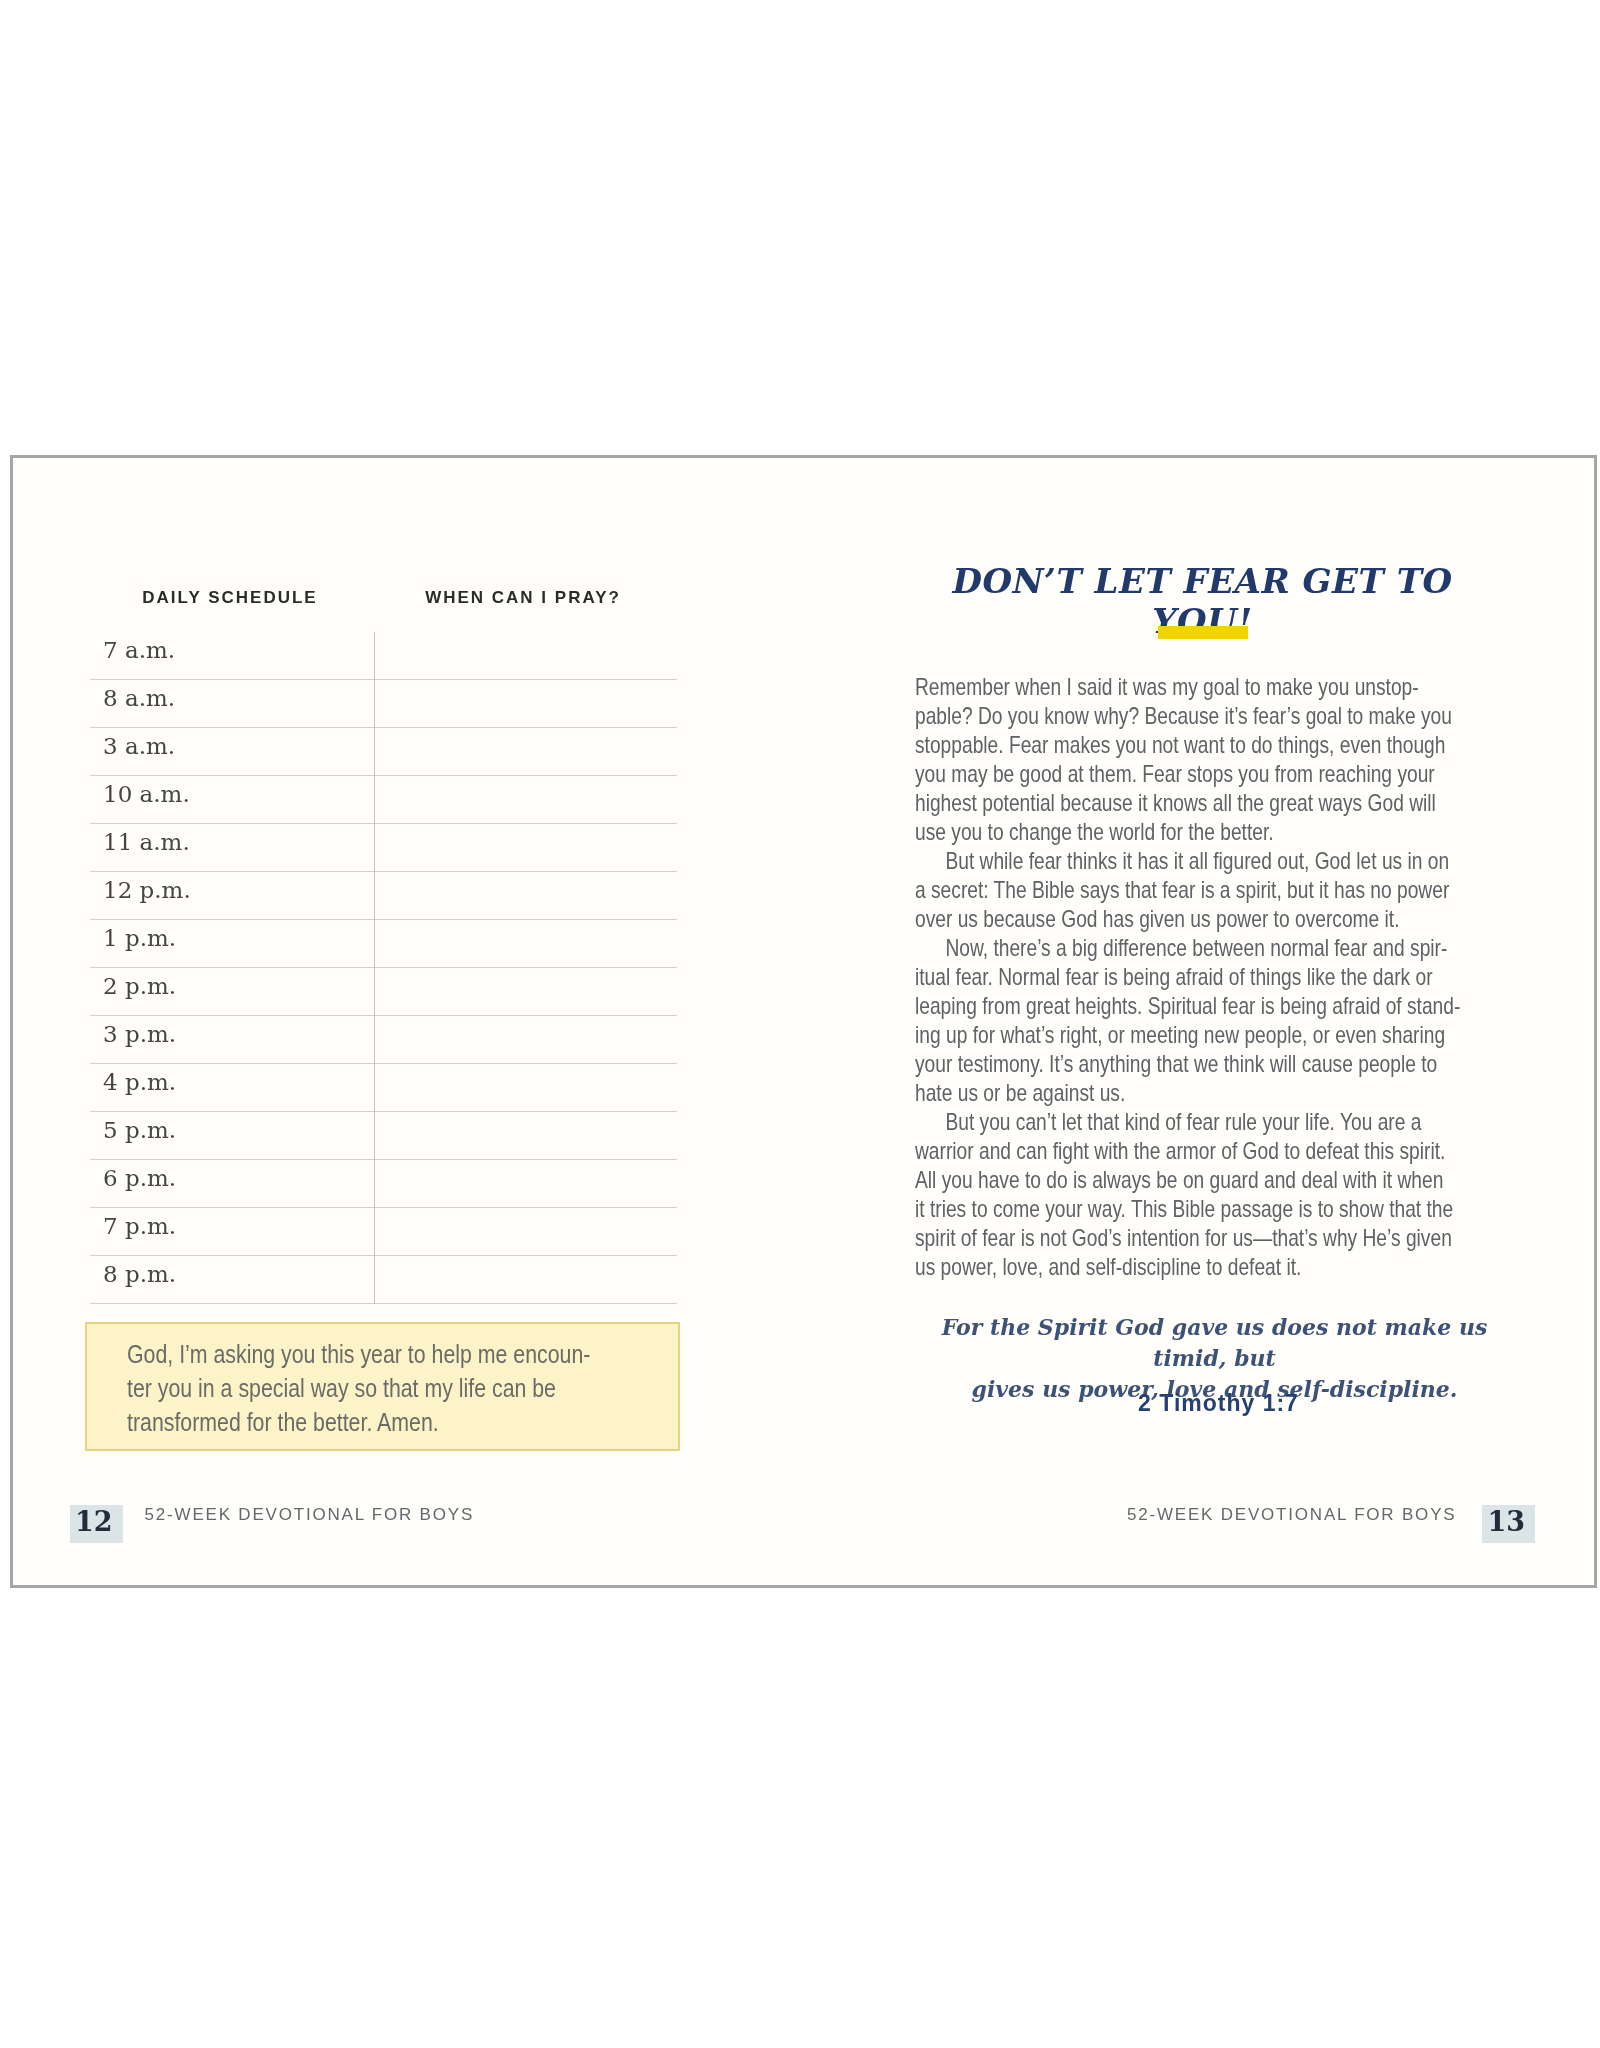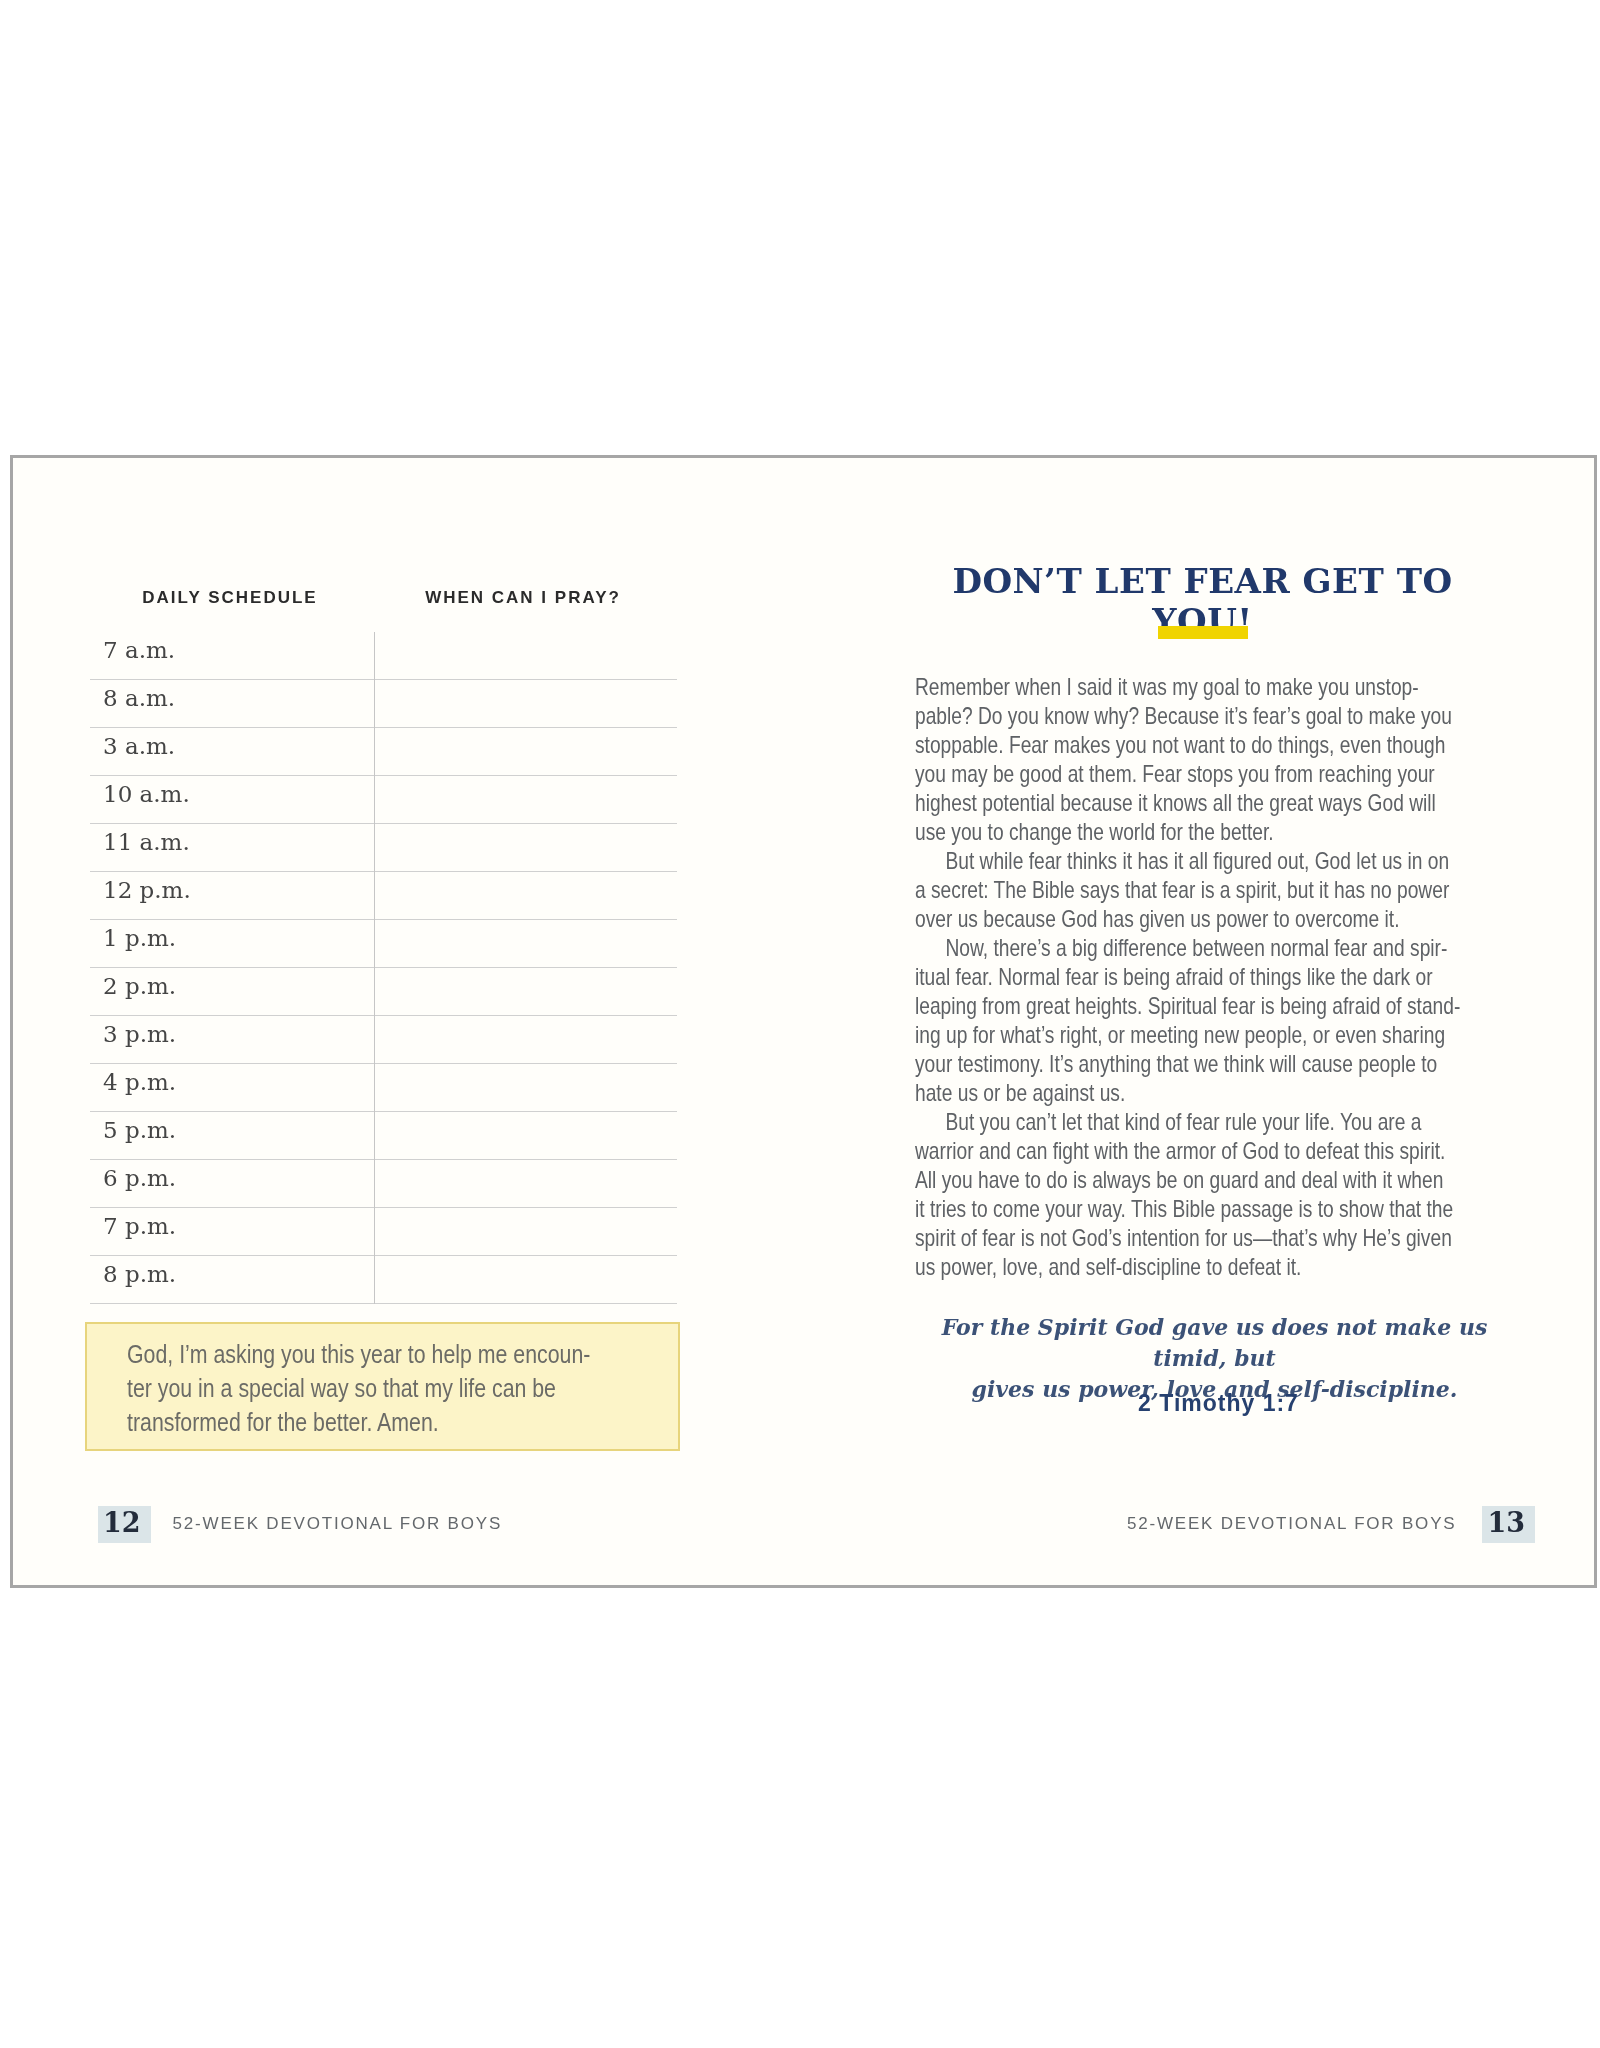--- a/index.html
+++ b/index.html
@@ -18,32 +18,32 @@
   .trow{height:48px;border-bottom:1px solid #d0d0d0;box-sizing:border-box;}
   .tlabel{display:inline-block;padding:5px 0 0 13px;
           font-family:"DejaVu Serif",serif;font-size:23px;color:#454545;}
   .vdivider{position:absolute;left:284px;top:0;height:672px;width:1px;background:#c6c6c6;}
 
   .prayer-box{position:absolute;left:72px;top:864px;width:595px;box-sizing:border-box;
               border:2px solid #e7d47c;background:#fcf4c8;padding:13px 8px 10px 40px;}
   .prayer-text{margin:0;font-size:26px;line-height:34px;color:#6b6b66;
                white-space:pre;width:640px;transform:scaleX(0.82);transform-origin:0 0;}
 
-  .footer{position:absolute;top:1047px;height:38px;display:flex;align-items:center;margin-left:28px;}
+  .footer{position:absolute;top:1047px;height:38px;display:flex;}
   .footer-left{left:57px;gap:22px;}
   .footer-right{right:59px;gap:26px;}
   .pagenum{font-family:"DejaVu Serif",serif;font-weight:bold;font-size:27px;color:#232c3b;
            background:#dbe5e8;padding:1px 10px 5px 5px;}
   .footer-title{font-size:17px;letter-spacing:1.8px;color:#64686c;}
 
   
   .right-col{position:absolute;left:902px;top:0;width:575px;height:100%;}
   .story-title{position:absolute;top:103px;left:0;width:100%;margin:0;text-align:center;
                font-family:"DejaVu Serif",serif;font-weight:bold;font-size:34px;
-               letter-spacing:0.5px;color:#21396b;}
+               letter-spacing:0.5px;color:#21396b;font-style:italic;}
   .accent-bar{position:absolute;top:168px;left:50%;margin-left:-45px;width:90px;height:13px;
               background:#f0d400;}
   .body-text{position:absolute;top:214px;left:0;width:719px;
              transform:scaleX(0.8);transform-origin:0 0;
              font-size:24px;line-height:29px;color:#5e6165;}
   .body-text p{margin:0;white-space:pre;}
   .body-text p.indent{text-indent:38px;}
   .verse{position:absolute;top:842px;left:0;width:100%;margin:12px;text-align:center;
          font-family:"DejaVu Serif",serif;font-style:italic;font-weight:bold;
          font-size:22px;line-height:31px;color:#3c5277;white-space:pre-line;}

